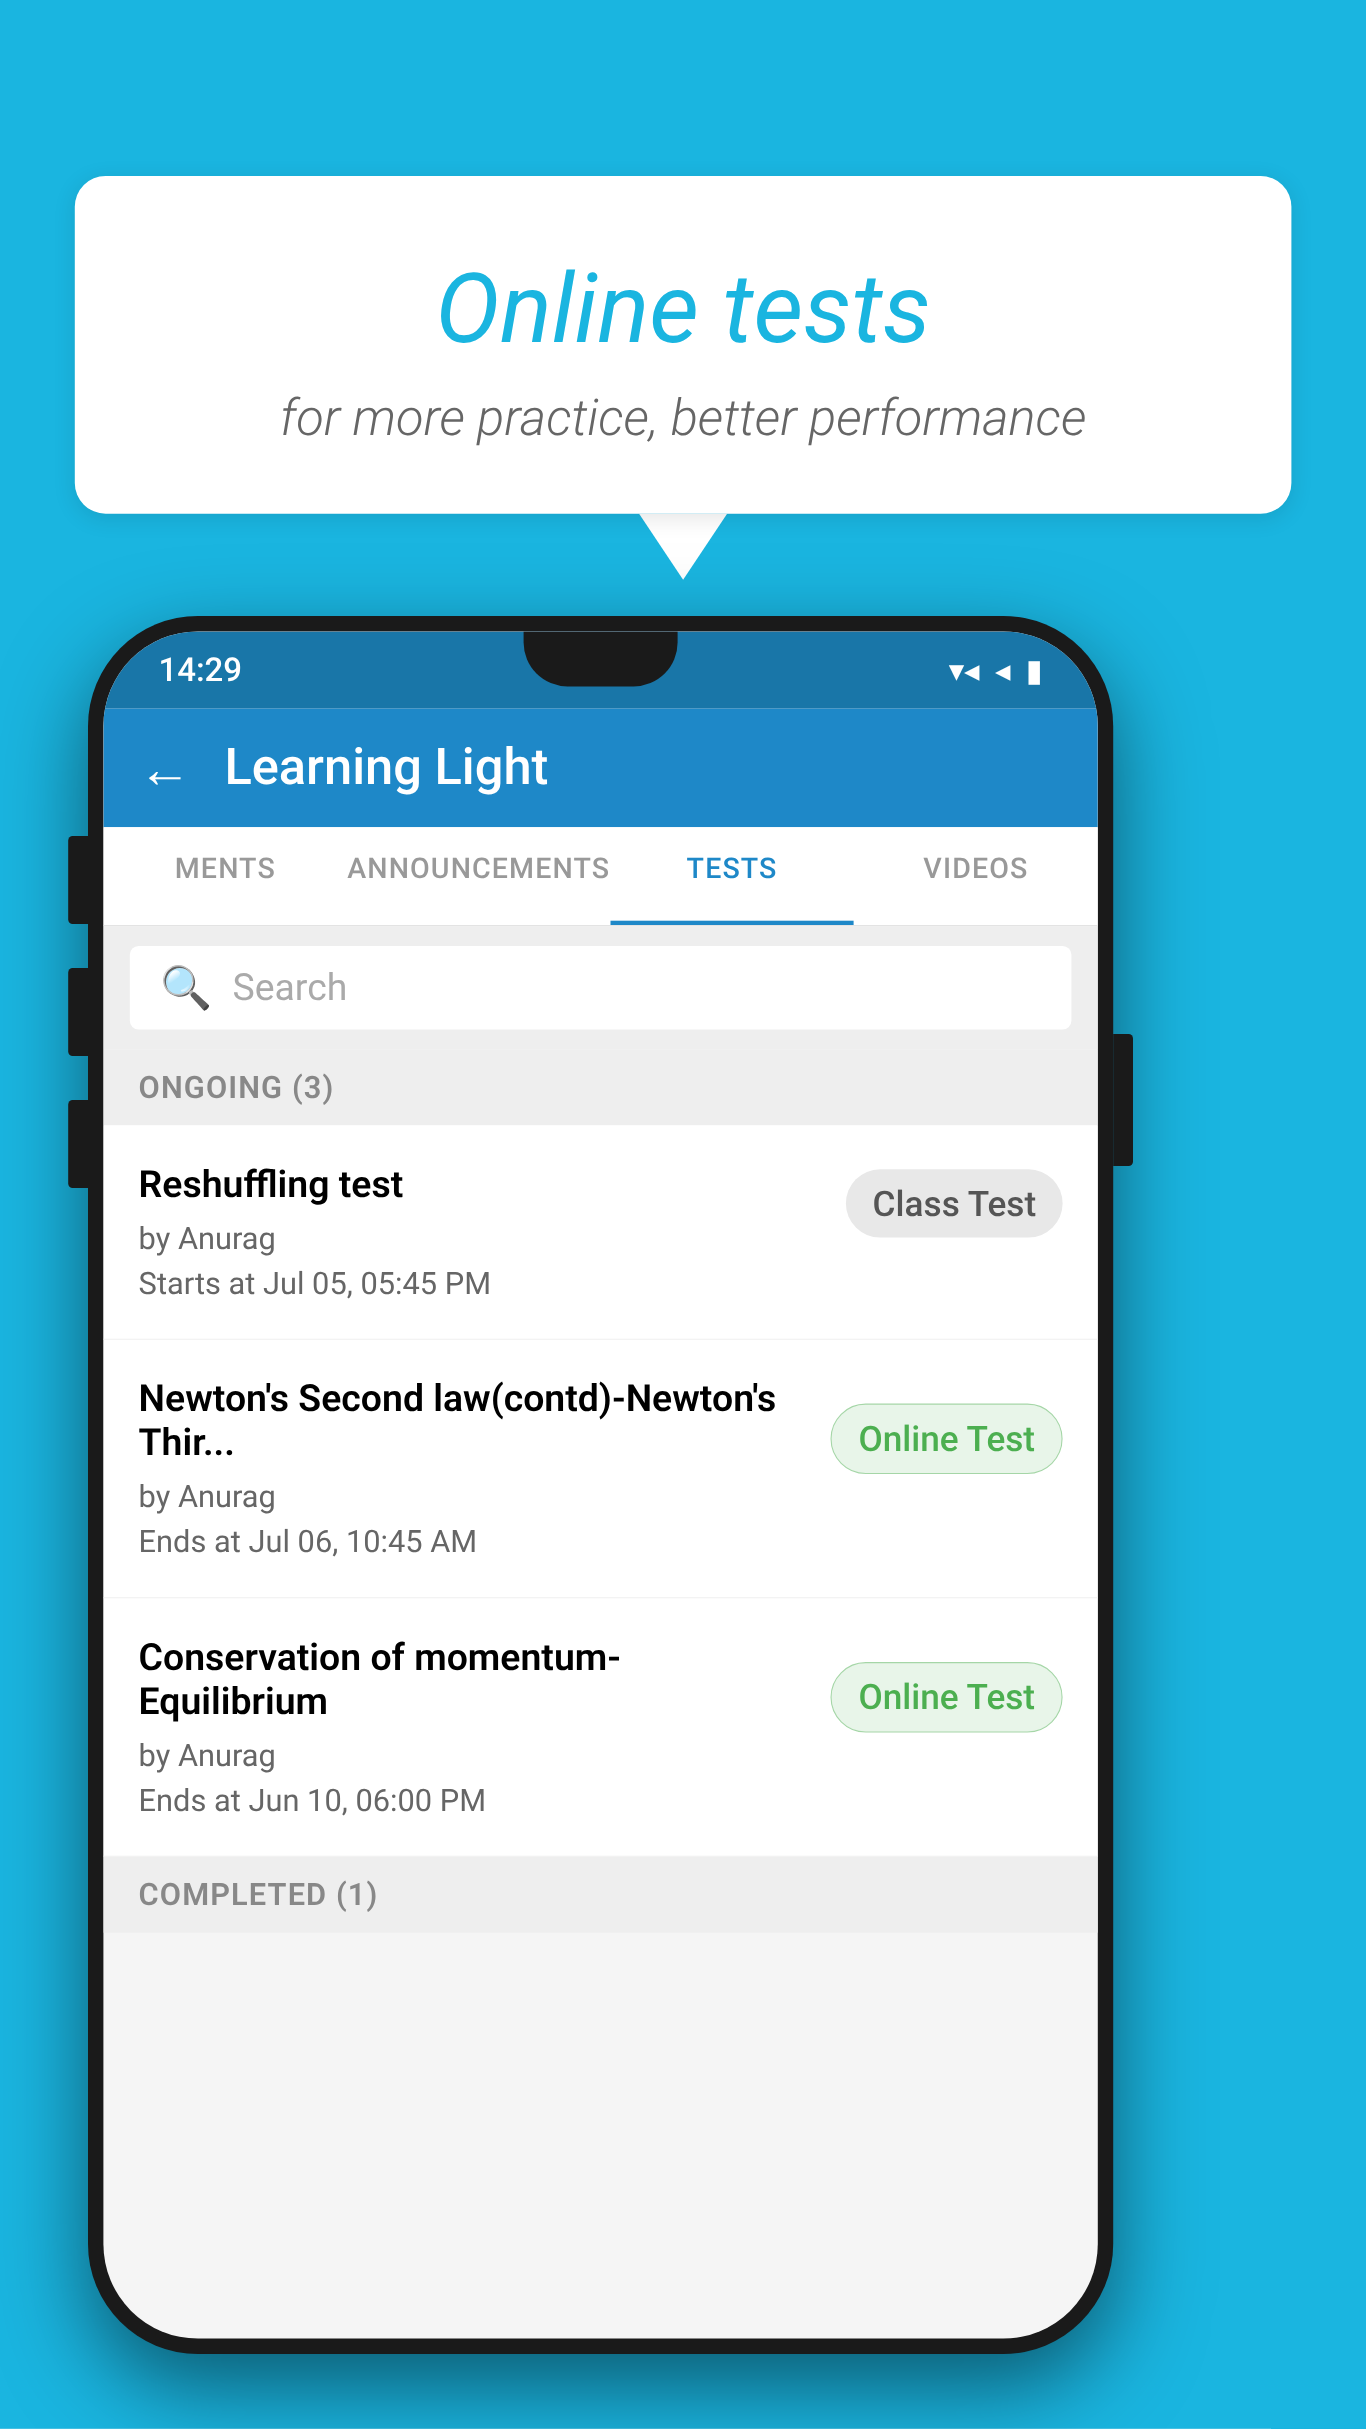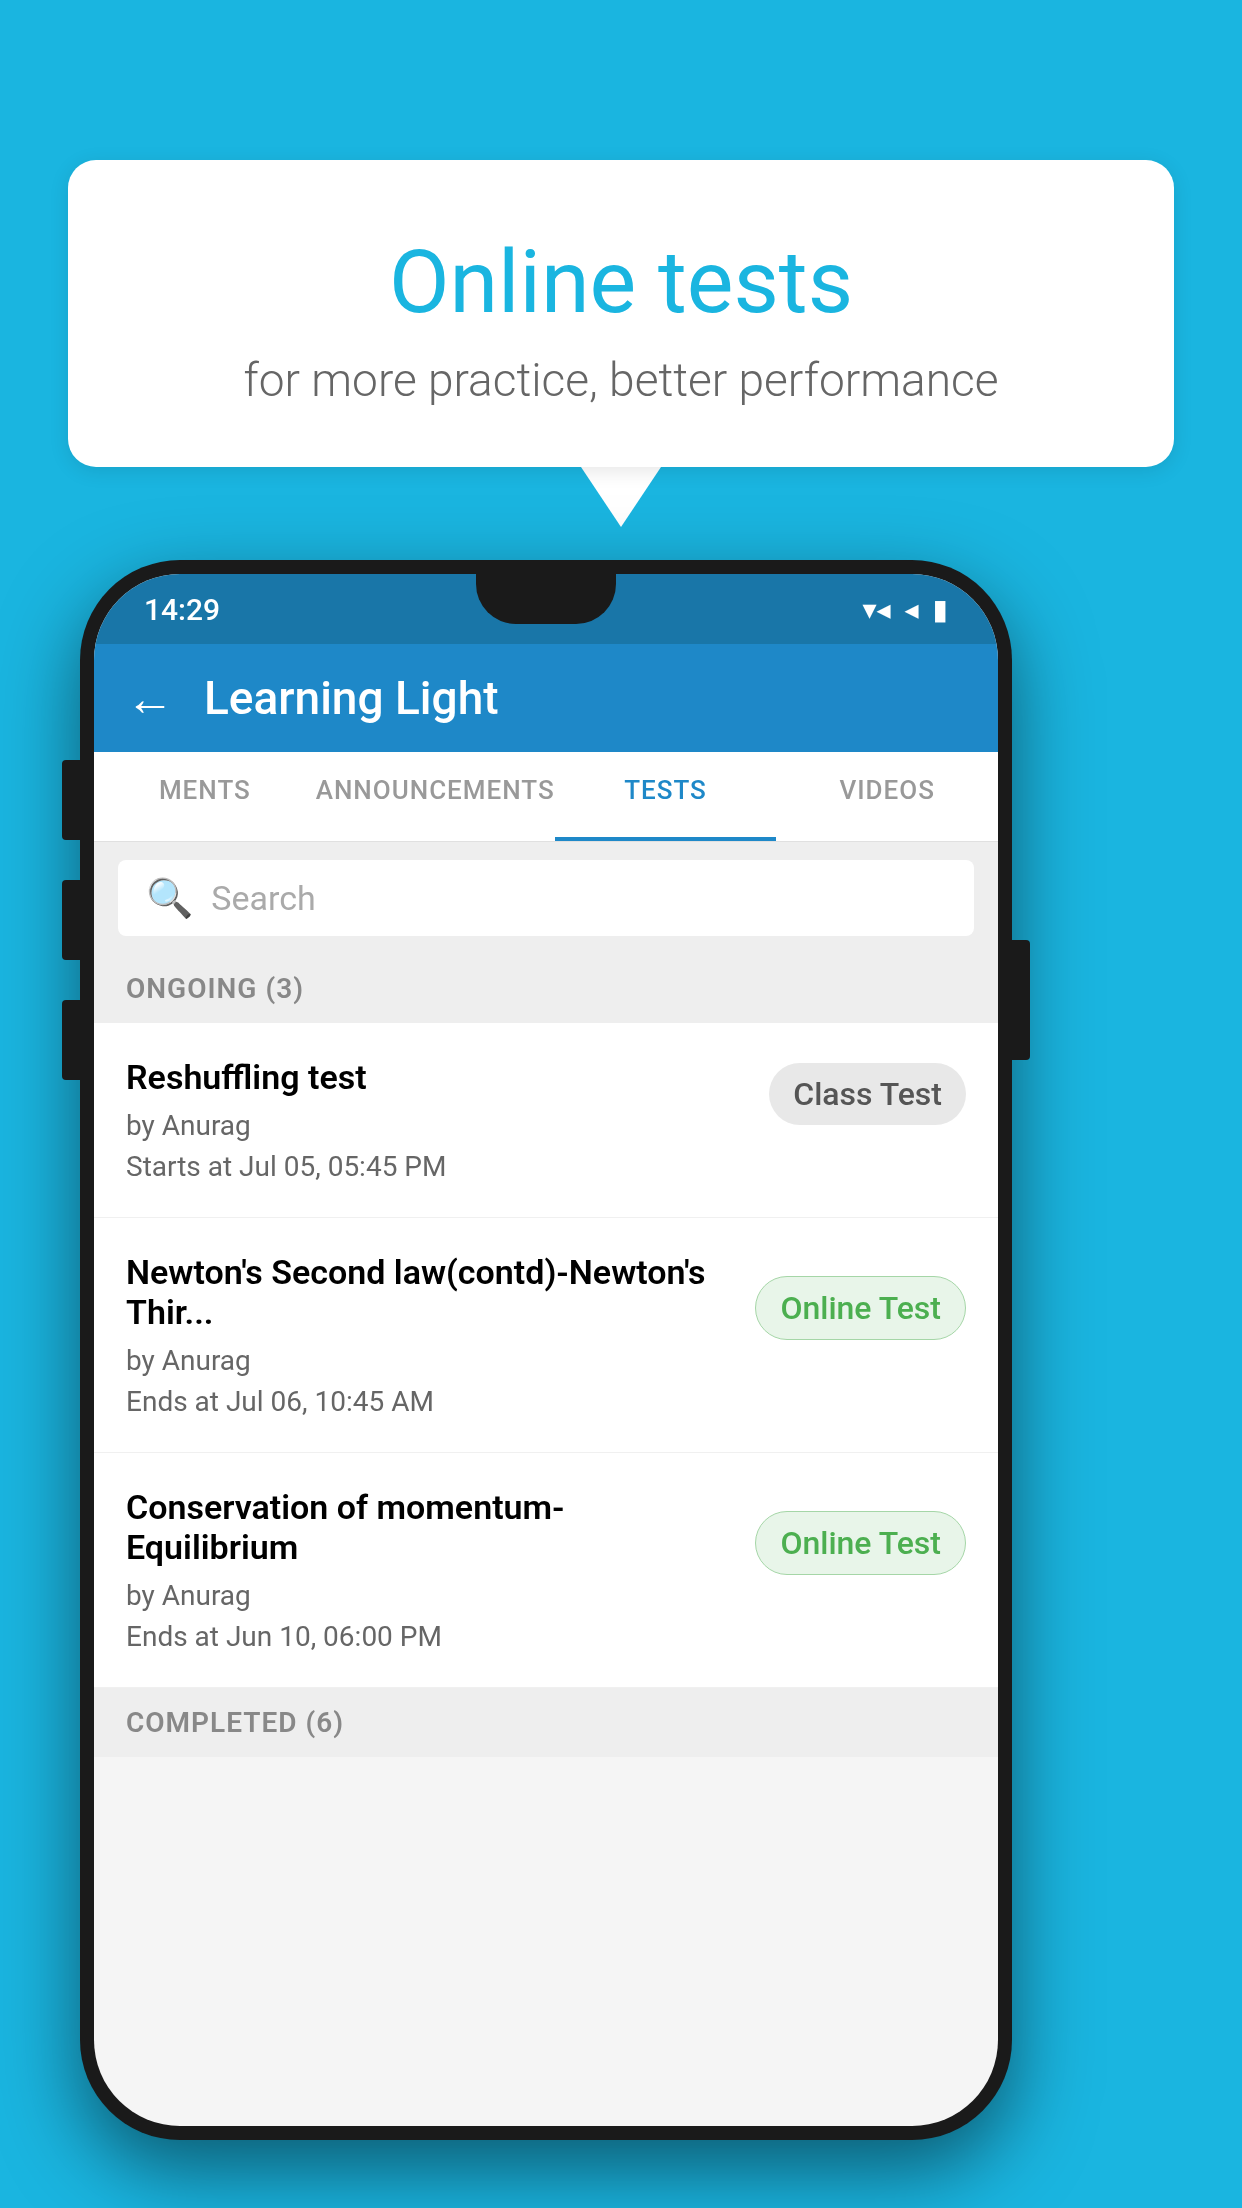--- a/index.html
+++ b/index.html
@@ -12,20 +12,21 @@
       overflow: hidden;
       position: relative;
     }
 
     
     .speech-bubble-container {
       position: absolute;
       top: 160px;
       left: 68px;
       width: 1106px;
+      font-style: italic;
     }
 
     .speech-bubble {
       background: white;
       border-radius: 28px;
       padding: 70px 60px 60px;
       text-align: center;
       box-shadow: 0 4px 20px rgba(0,0,0,0.1);
       position: relative;
     }
@@ -403,18 +404,18 @@
             <div class="test-title">Conservation of momentum-Equilibrium</div>
             <div class="test-author">by Anurag</div>
             <div class="test-date">Ends at  Jun 10, 06:00 PM</div>
           </div>
           <span class="test-badge badge-online">Online Test</span>
         </div>
 
       </div>
 
       <div class="completed-section">
-        <span class="completed-text">COMPLETED (6)</span>
+        <span class="completed-text">COMPLETED (1)</span>
       </div>
 
     </div>
   </div>
 </div>
 
 </body></html>

